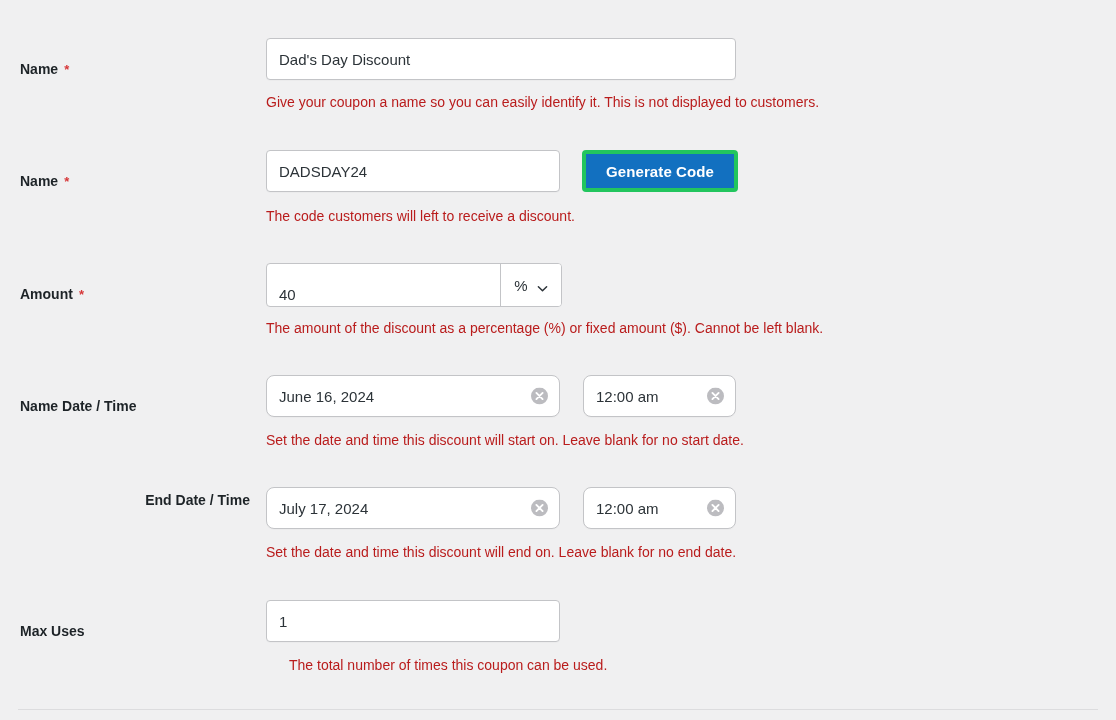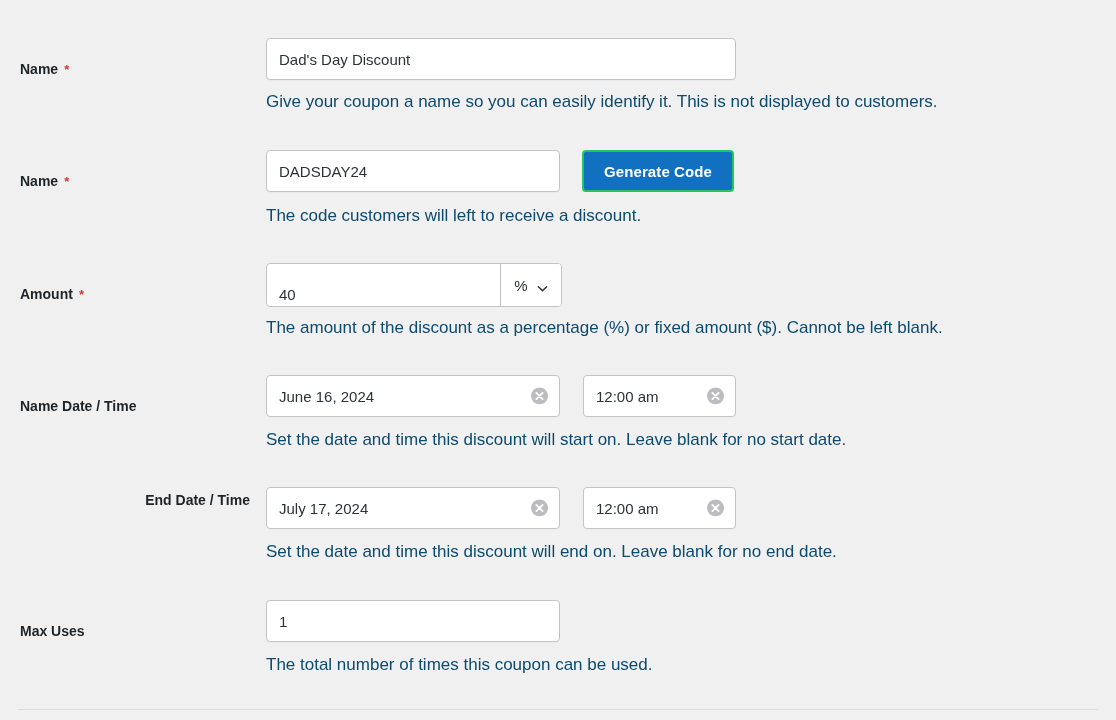--- a/index.html
+++ b/index.html
@@ -69,36 +69,36 @@
   }
   .text-input::placeholder { color: #8c8f94; }
 
   .w-name   { width: 470px; }
   .w-code   { width: 294px; }
   .w-maxuse { width: 294px; }
 
   .field-desc {
     position: absolute;
     left: 266px;
-    font-size: 17px;
-    color: #0c4a6e;
+    font-size: 14px;
+    color: #b91c1c;
     line-height: 20px;
     white-space: nowrap;
   }
 
   
   .btn-primary {
     position: absolute;
     left: 582px;
     top: 0;
     height: 42px;
     padding: 0 20px;
     background: #1270c0;
     color: #ffffff;
-    border: 2px solid #22c55e;
+    border: 4px solid #22c55e;
     border-radius: 4px;
     font-size: 15px;
     font-weight: bold;
     font-family: "Liberation Sans", sans-serif;
     cursor: pointer;
     letter-spacing: 0.1px;
   }
 
   
   .amount-combo {
@@ -145,21 +145,21 @@
     width: 11px;
     height: 11px;
   }
 
   
   .clearable {
     position: relative;
     display: inline-block;
     vertical-align: top;
   }
-  .clearable .text-input { padding-right: 38px; }
+  .clearable .text-input { padding-right: 38px; border-radius: 8px; }
   .w-date { width: 294px; }
   .w-time { width: 153px; }
 
   .clear-btn {
     position: absolute;
     right: 12px;
     top: 50%;
     transform: translateY(-50%);
     width: 17px;
     height: 17px;
@@ -271,18 +271,18 @@
       </div>
     </div>
     <div class="field-desc" style="top:55px;">Set the date and time this discount will end on. Leave blank for no end date.</div>
   </div>
 
   <div class="field-row" style="top:600px;">
     <div class="field-label" style="top:22px;">Max Uses</div>
     <div class="field-control">
       <input class="text-input w-maxuse" type="text" value="1" style="">
     </div>
-    <div class="field-desc" style="top:55px;">The total number of times this coupon can be used.</div>
+    <div class="field-desc" style="top:55px;margin-left:23px;">The total number of times this coupon can be used.</div>
   </div>
 
   <div class="bottom-divider"></div>
 
 </div>
 
 </body></html>

